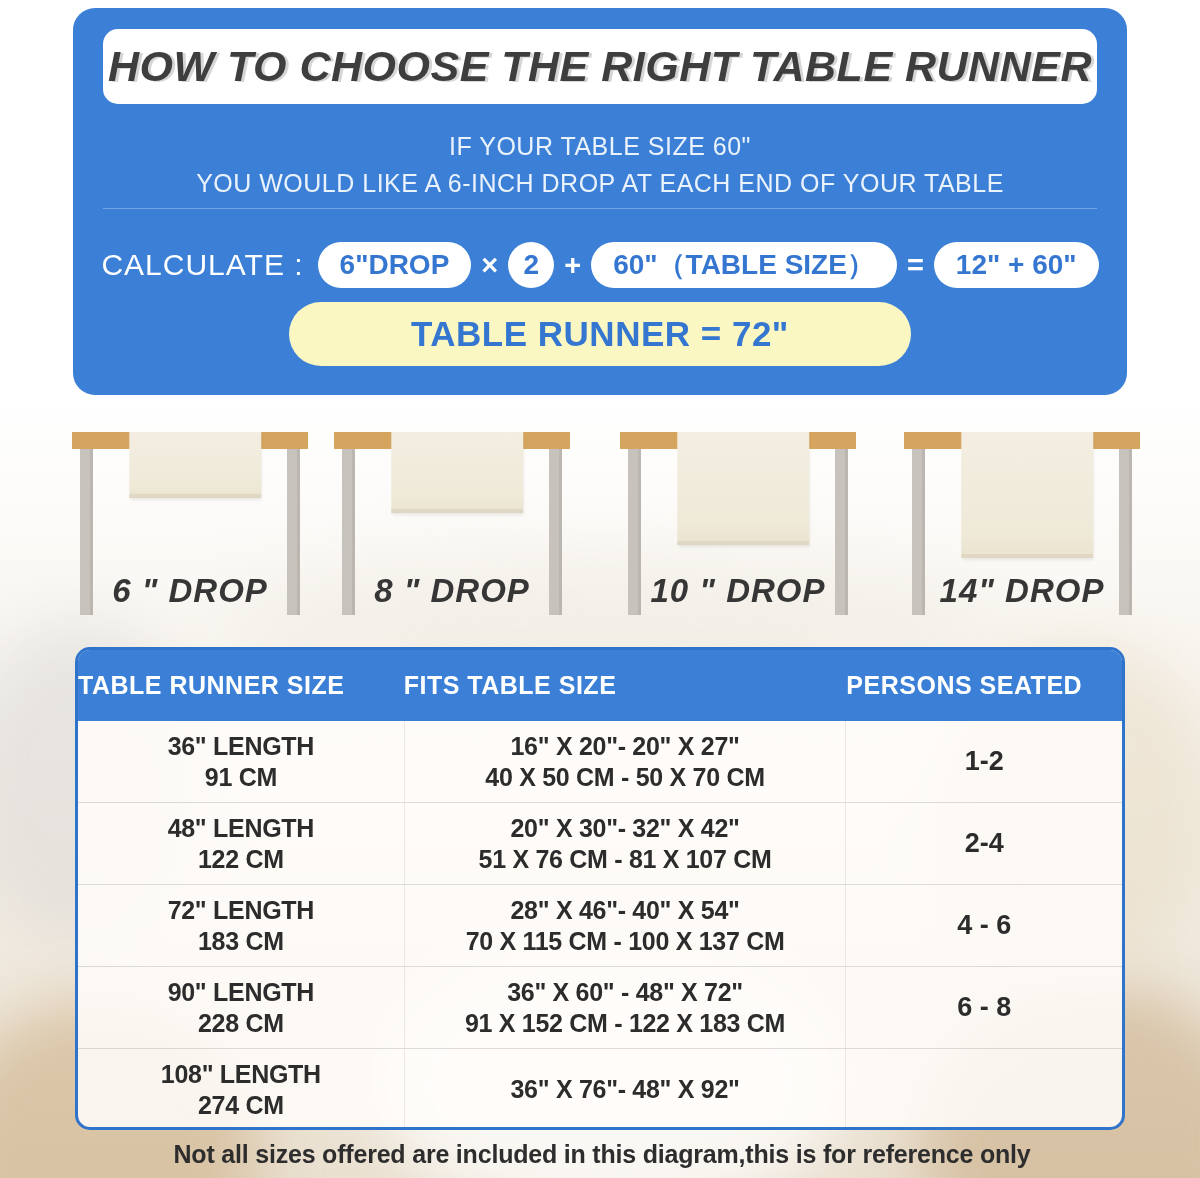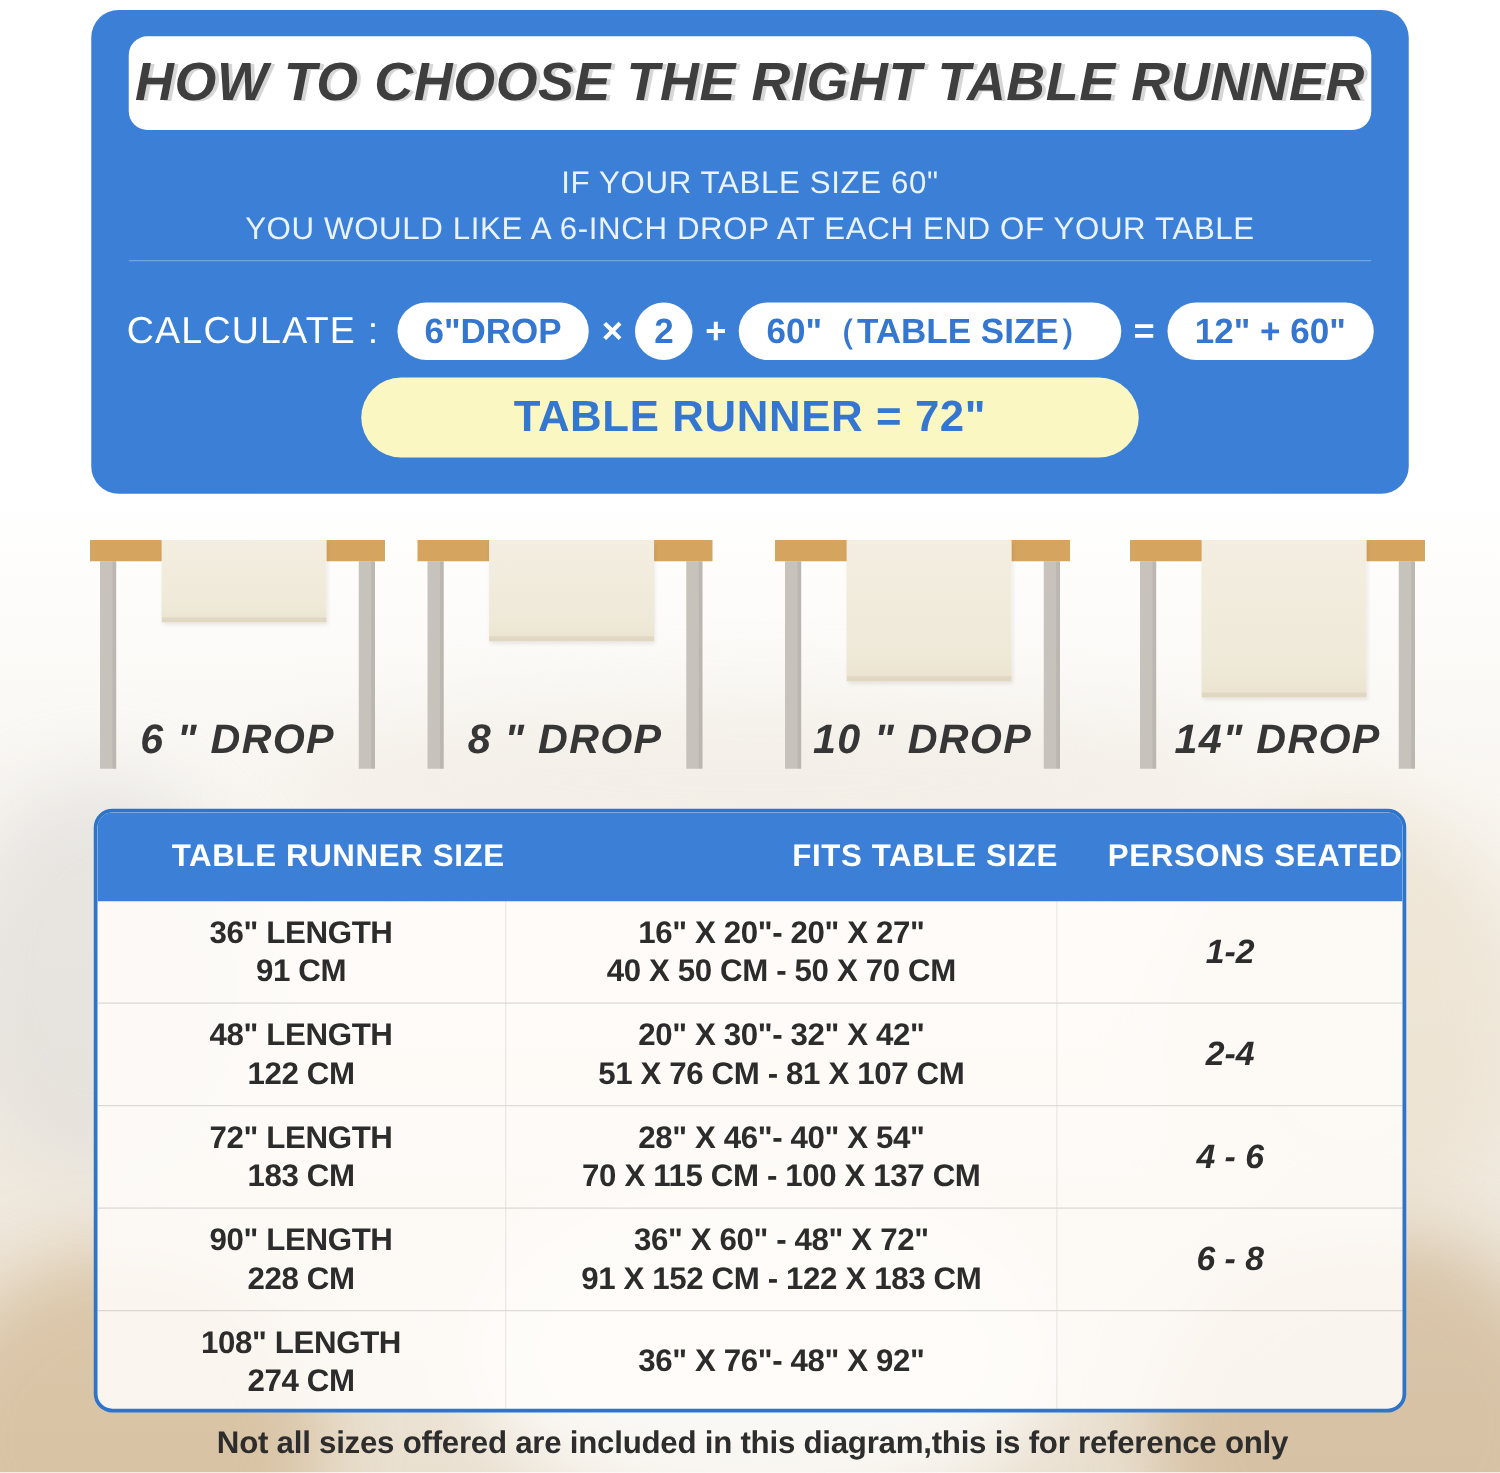--- a/index.html
+++ b/index.html
@@ -86,27 +86,27 @@
   
   .size-table{
     position:absolute;left:75px;top:647px;width:1050px;height:483px;z-index:2;
     border:3px solid #2E74CB;border-radius:15px;overflow:hidden;
     background:rgba(255,253,250,0.85);box-sizing:border-box;
   }
   .t-head{
     display:grid;grid-template-columns:31.2% 42.4% 26.4%;
     background:#3B80D6;height:71px;align-items:center;
   }
-  .t-head .hcell{color:#ffffff;text-align:right;font-weight:800;font-size:25px;letter-spacing:0.5px;}
+  .t-head .hcell{color:#ffffff;text-align:left;font-weight:800;font-size:25px;letter-spacing:0.5px;}
   .t-row{display:grid;grid-template-columns:31.2% 42.4% 26.4%;height:81px;}
   .t-row + .t-row{border-top:1px solid rgba(70,70,70,0.18);}
   .cell{display:flex;flex-direction:column;align-items:center;justify-content:center;gap:2px;}
   .cell.mid{border-left:1px solid rgba(70,70,70,0.10);border-right:1px solid rgba(70,70,70,0.10);}
   .ln{font-size:25px;font-weight:700;color:#2C2C2C;letter-spacing:-0.3px;white-space:nowrap;}
-  .persons{font-size:27px;font-weight:700;color:#2C2C2C;font-style:italic;}
+  .persons{font-size:27px;font-weight:700;color:#2C2C2C;}
 
   .foot-note{
     position:absolute;top:1140px;left:2px;width:100%;text-align:center;z-index:2;
     font-size:25px;font-weight:700;color:#2D2D2D;letter-spacing:-0.2px;
   }
 </style>
 </head>
 <body>
 
 <div class="canvas">

